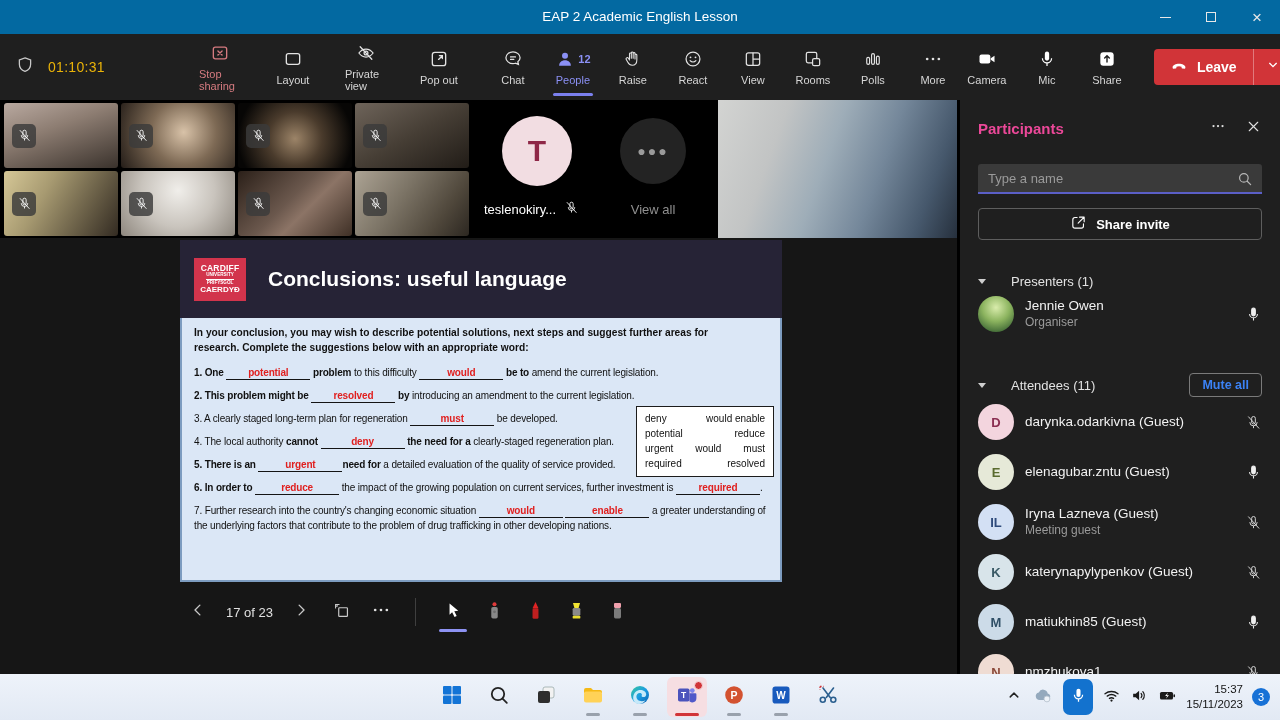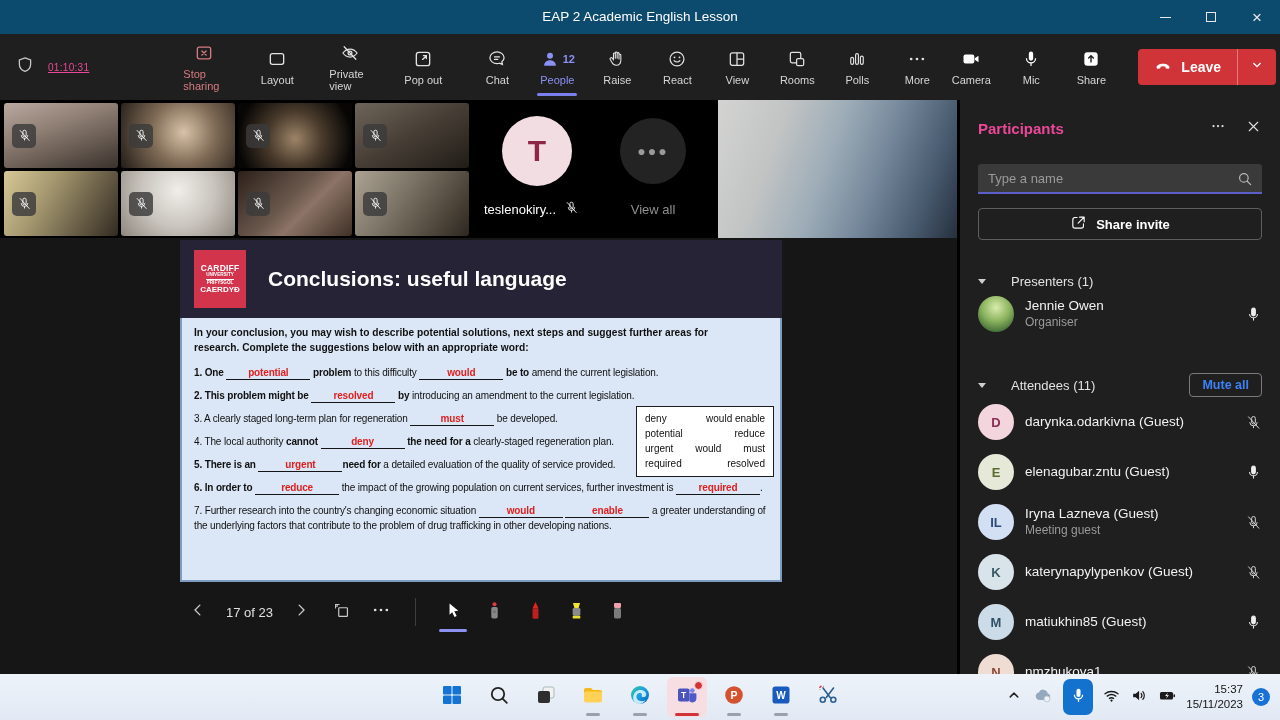--- a/index.html
+++ b/index.html
@@ -1,31 +1,31 @@
 <!DOCTYPE html>
 <html><head>
 <meta charset="utf-8">
 <style>
   * { margin:0; padding:0; box-sizing:border-box; }
   html,body { width:1280px; height:720px; background:#000; font-family:"Liberation Sans",sans-serif; overflow:hidden; }
   #app { position:relative; width:1280px; height:720px; background:#000; }
 
   
-  .titlebar { position:absolute; top:0; left:0; right:0; height:36px; background:#0c4a6e; }
+  .titlebar { position:absolute; top:0; left:0; right:0; height:36px; background:#0369a1; }
   .titlebar .title { position:absolute; left:0; right:0; top:0; height:34px; line-height:34px; text-align:center; color:#fff; font-size:13.5px; }
   .win-controls { position:absolute; right:0; top:0; height:34px; display:flex; }
   .win-btn { width:46px; height:34px; display:flex; align-items:center; justify-content:center; color:#e8e8e8; }
   .wb-min { display:block; width:11px; border-top:1.4px solid #e8e8e8; }
   .wb-max { display:block; width:10px; height:10px; border:1.2px solid #e8e8e8; }
   .wb-close { font-size:17px; line-height:1; }
 
   
   .toolbar { position:absolute; top:34px; left:0; right:0; height:66px; background:#1f1f1f; display:flex; align-items:center; }
   .timer-group { margin-left:16px; display:flex; align-items:center; gap:14px; width:128px; }
-  .timer { color:#ec4899; font-size:10px; letter-spacing:.3px;text-decoration:underline; }
+  .timer { color:#eab308; font-size:14px; letter-spacing:.3px; }
   .tb-item { display:flex; flex-direction:column; align-items:center; gap:4px; color:#d6d6d6; font-size:11px; min-width:54px; padding:2px 6px; position:relative; cursor:default; }
   .tb-item .tb-icon { height:22px; display:flex; align-items:center; gap:3px; }
   .tb-item.danger { color:#d67b80; }
   .tb-item.active { color:#8b90f5; }
   .tb-item.active .tb-under { position:absolute; bottom:-8px; width:40px; height:3px; border-radius:2px; background:#7b80ee; }
   .tb-badge { color:#8b90f5; font-size:11px; font-weight:bold; }
   .tb-div { width:1px; height:36px; background:#484848; margin:0 10px; }
   .share-group { margin-left:88px; display:flex; align-items:center; gap:19px; }
   .center-group { display:flex; align-items:center; gap:6px; }
   .device-group { margin-left:auto; display:flex; align-items:center; gap:6px; }
@@ -51,21 +51,21 @@
   .t-avatar { position:absolute; left:30px; top:16px; width:70px; height:70px; border-radius:50%; background:#f2dde2; color:#8e2747; font-size:30px; font-weight:bold; display:flex; align-items:center; justify-content:center; }
   .t-label { position:absolute; left:12px; top:100px; display:flex; align-items:center; gap:8px; color:#fff; font-size:13px; }
   .viewall-circle { position:absolute; left:148px; top:18px; width:66px; height:66px; border-radius:50%; background:#232323; display:flex; align-items:center; justify-content:center; color:#9a9a9a; font-size:14px; letter-spacing:2px; }
   .viewall-label { position:absolute; left:140px; top:102px; width:82px; text-align:center; color:#8f8f8f; font-size:13px; }
   .main-video { position:absolute; left:718px; top:0; width:239px; height:138px; background:linear-gradient(110deg,#d3d4d2 0%,#c2c4c4 25%,#9eadb8 45%,#74879a 65%,#46586c 85%,#26303d 100%); }
 
   
   .stage { position:absolute; top:238px; left:0; width:957px; height:436px; background:#161616; }
   .slide { position:absolute; left:180px; top:2px; width:602px; height:342px; }
   .slide-header { height:78px; background:#262336; display:flex; align-items:center; gap:22px; padding-left:14px; }
-  .cardiff-logo { width:52px; height:58px; background:#d2344c; color:#fff; display:flex; flex-direction:column; align-items:center; justify-content:center; line-height:1.05; font-weight:bold; }
+  .cardiff-logo { width:52px; height:43px; background:#d2344c; color:#fff; display:flex; flex-direction:column; align-items:center; justify-content:center; line-height:1.05; font-weight:bold; }
   .lg1 { font-size:8.5px; letter-spacing:.2px; }
   .lg2 { font-size:4.6px; border-bottom:.8px solid #fff; padding-bottom:1px; margin-bottom:1px; }
   .lg3 { font-size:4.6px; }
   .lg4 { font-size:8px; }
   .slide-title { color:#fff; font-size:21px; font-weight:bold; }
   .slide-body { position:relative; height:264px; background:#dbe7f6; border:2px solid #7d9cc0; border-top:none; padding:8px 12px; color:#101010; }
   .slide-intro { font-weight:bold; font-size:10.2px; line-height:1.45; max-width:562px; margin-bottom:9px; }
   .slide-item { font-size:10px; letter-spacing:-0.15px; line-height:1.55; margin-bottom:7.5px; }
   .slide-item .b { font-weight:bold; }
   .slide-items .slide-item:nth-child(3), .slide-items .slide-item:nth-child(4) { padding-right:126px; }

